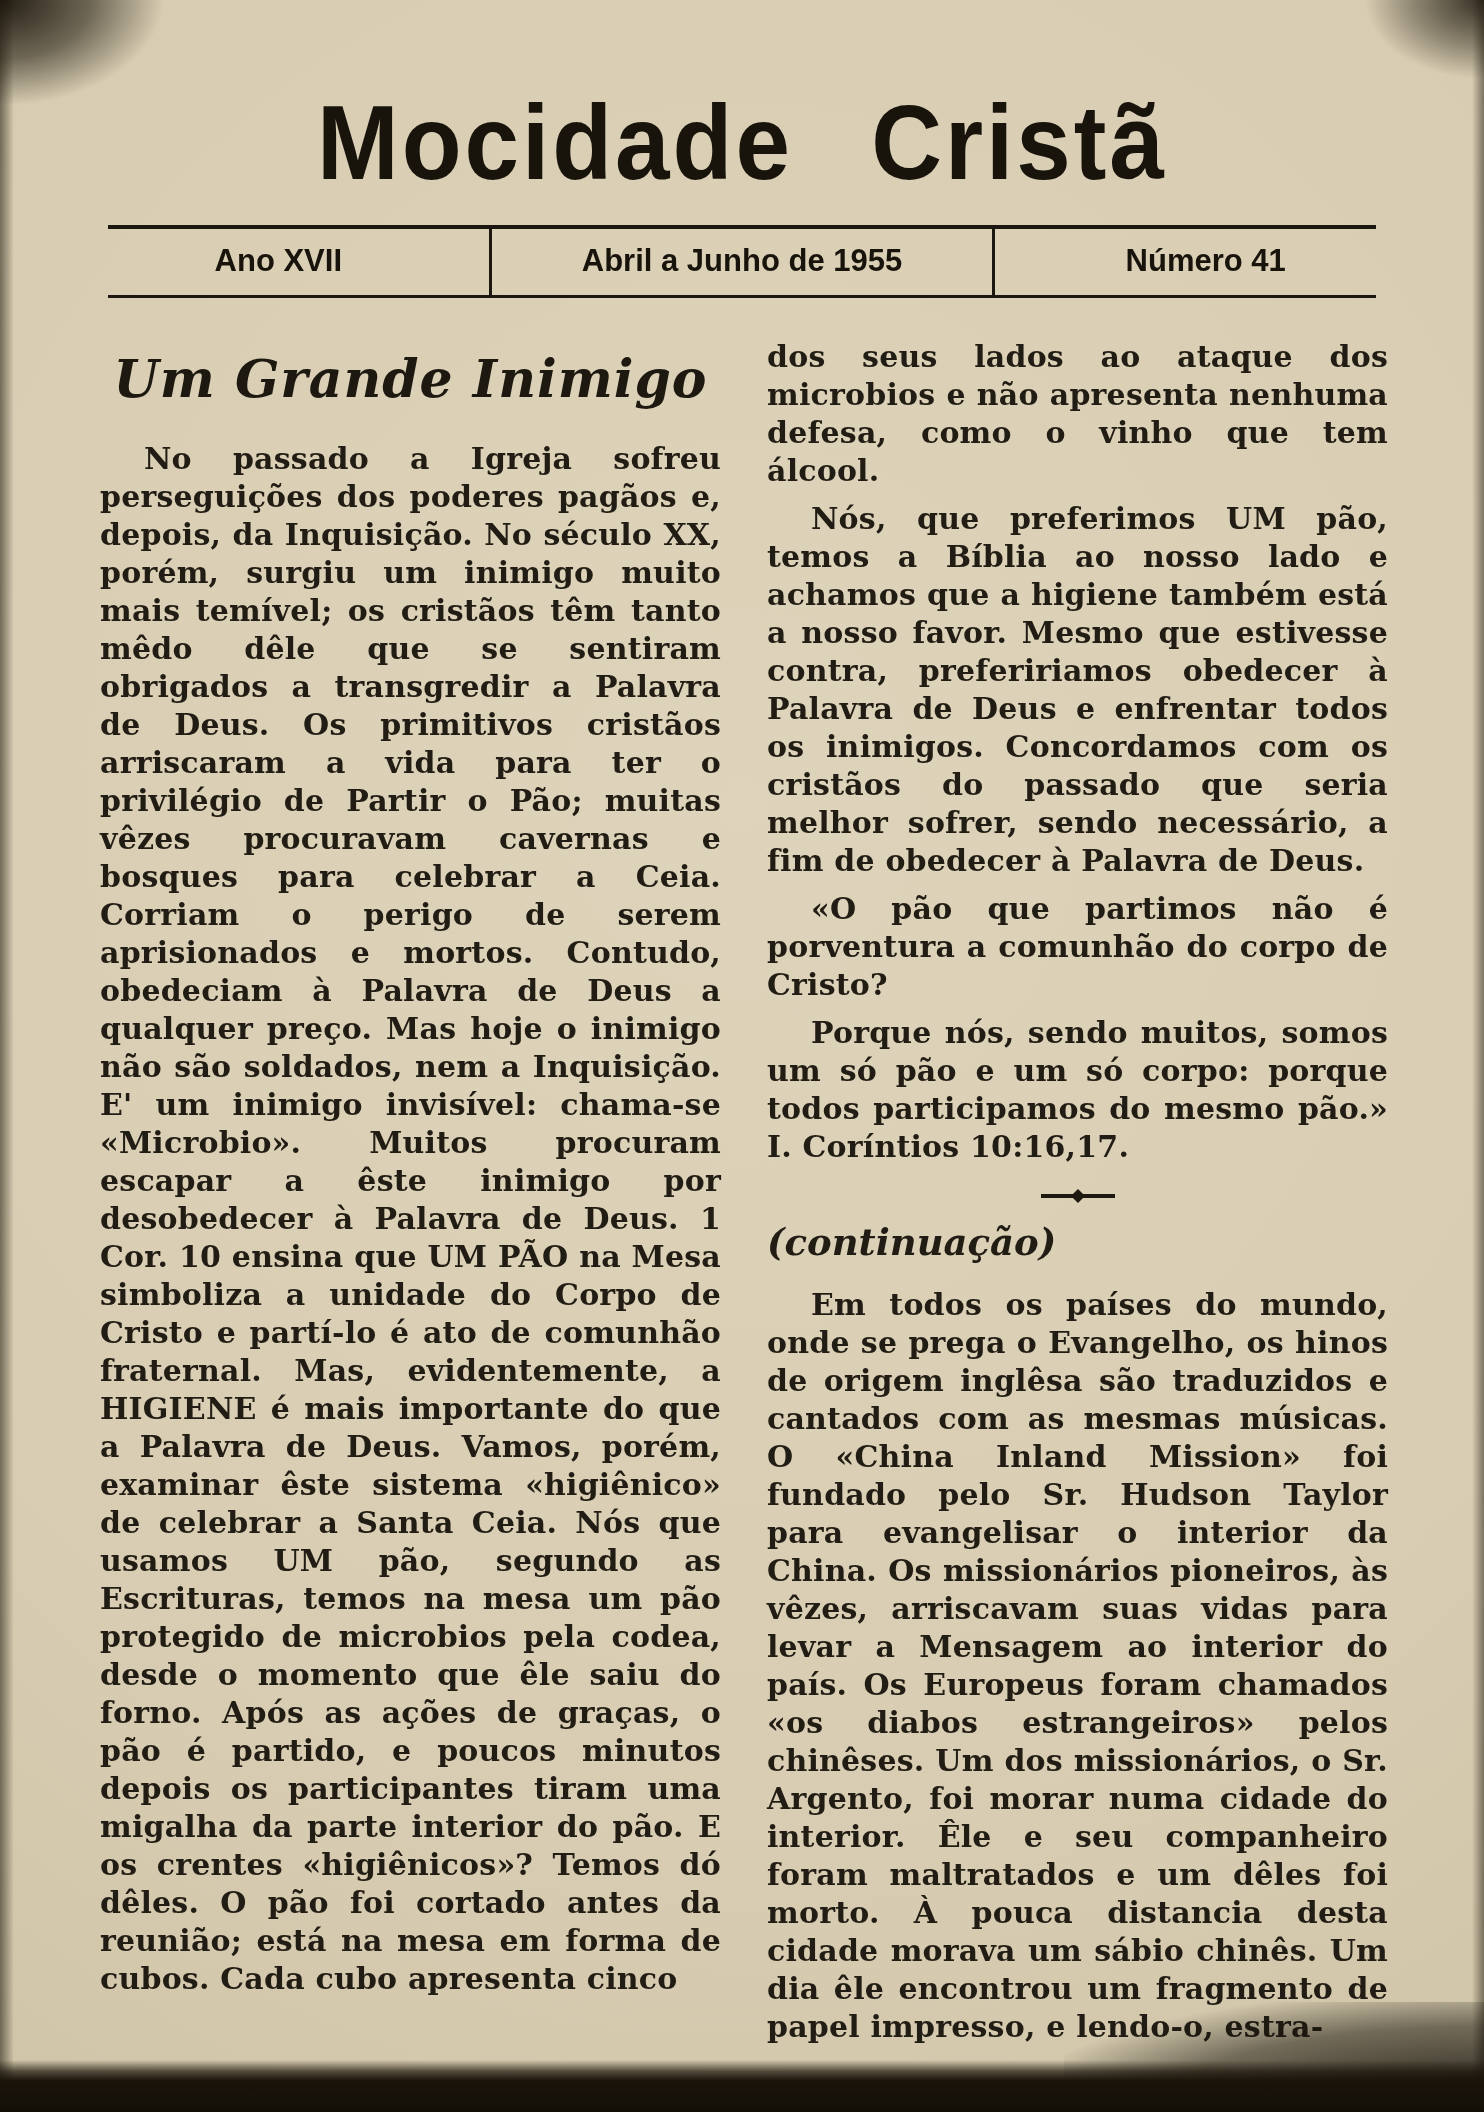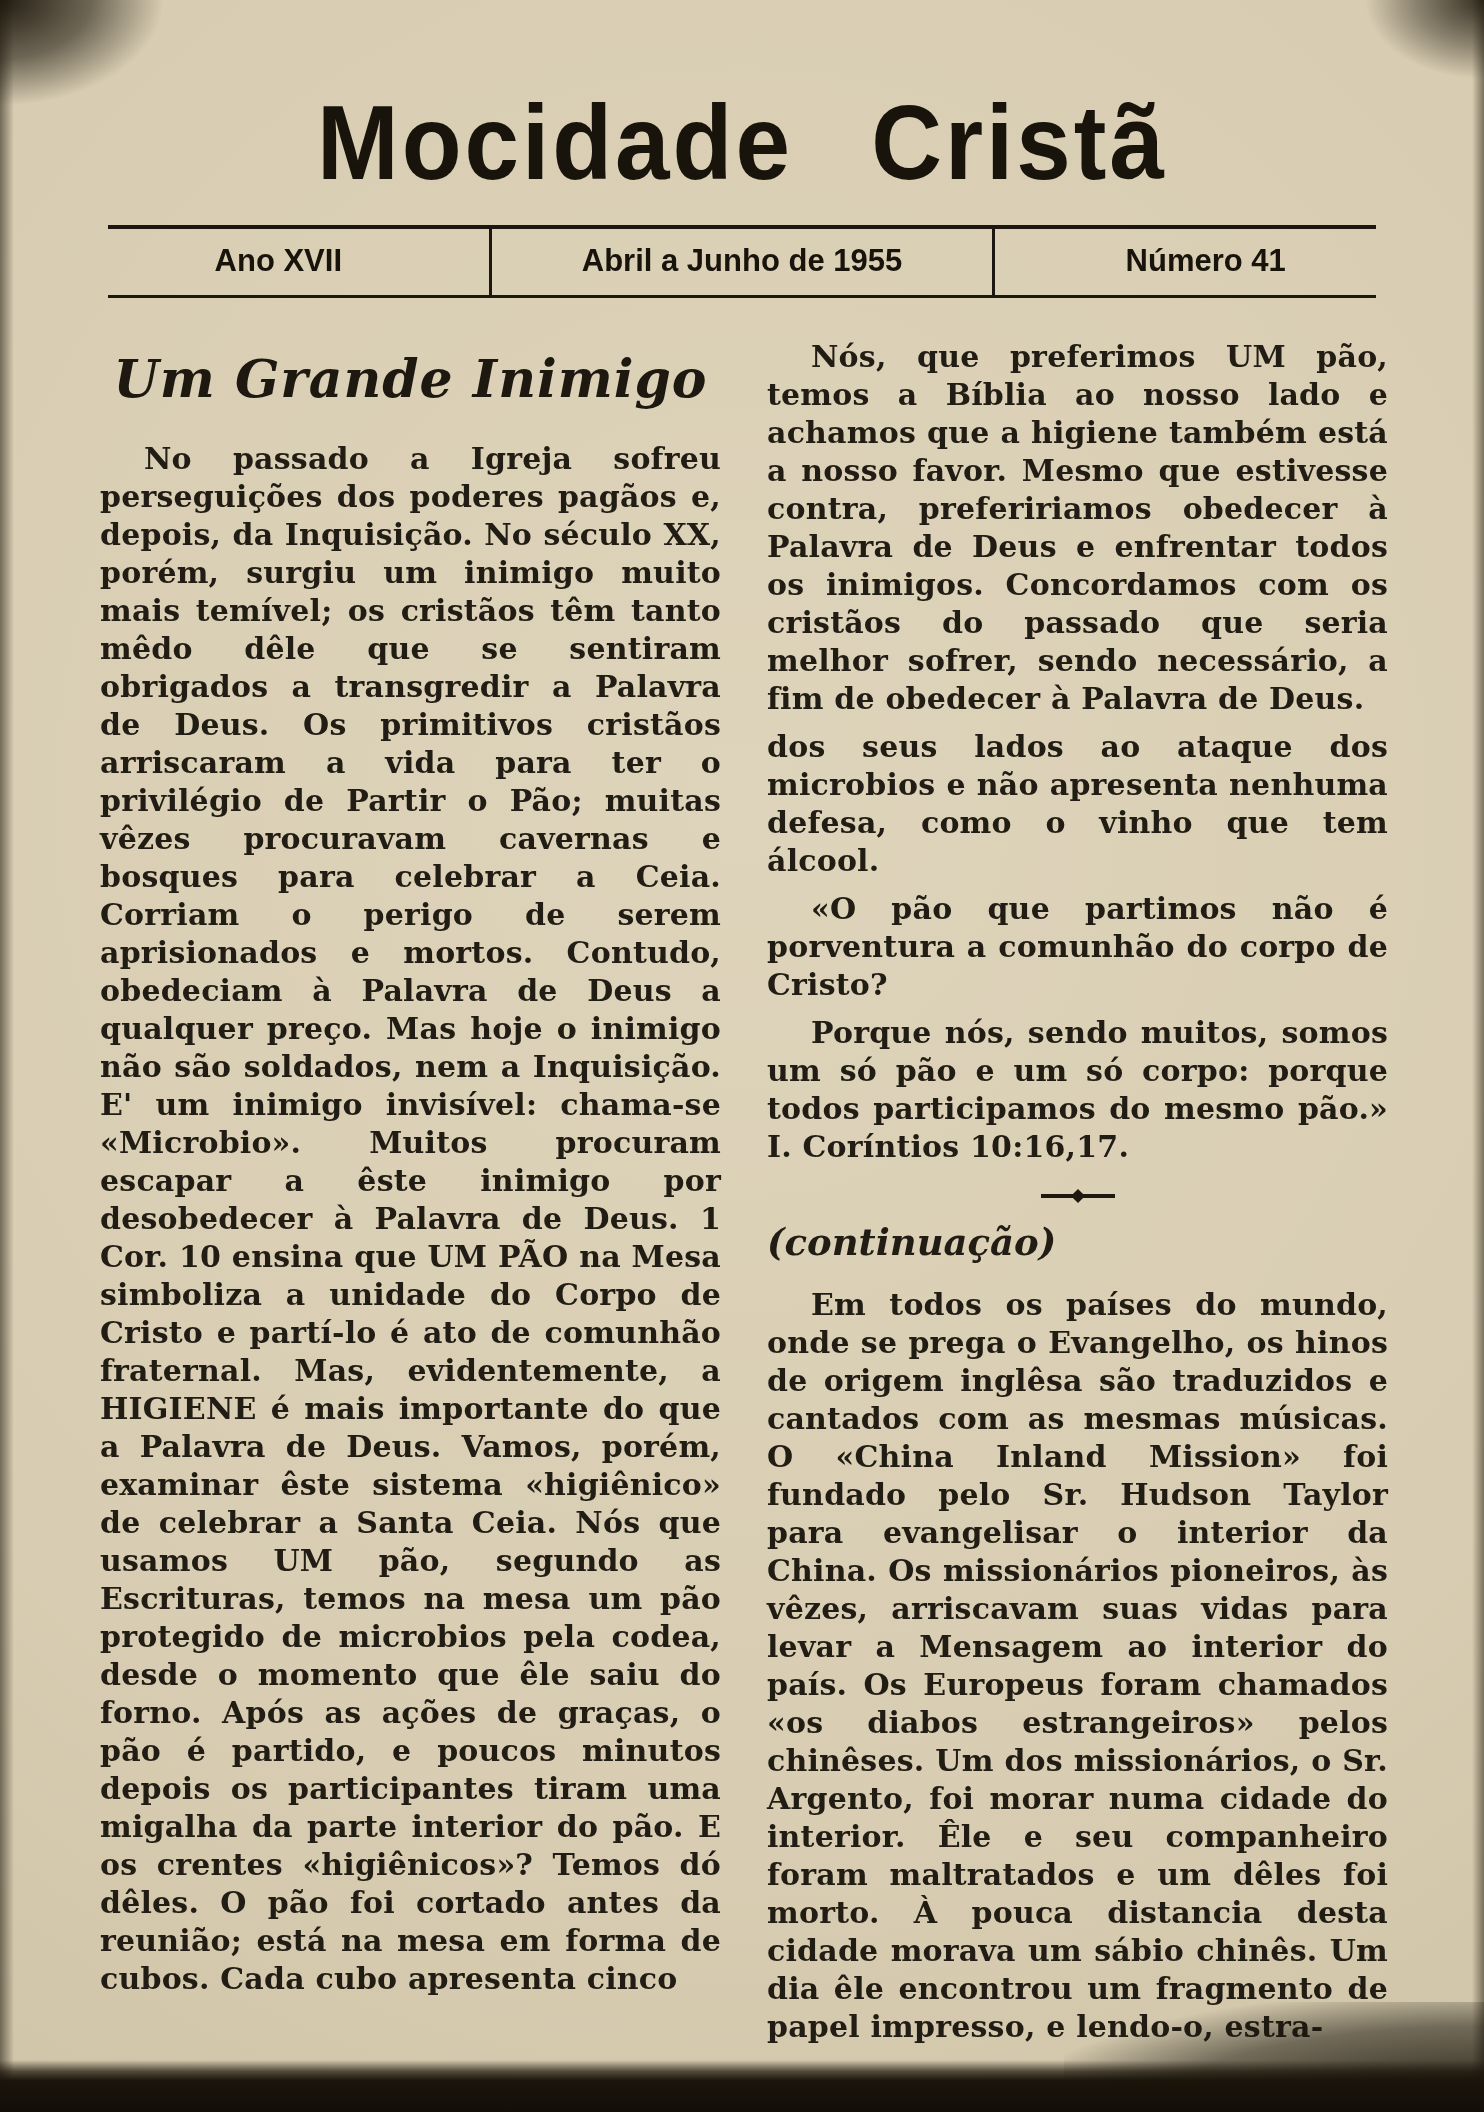--- a/index.html
+++ b/index.html
@@ -145,22 +145,22 @@
   <div class="columns">
 
     <div class="col">
       <div class="script-title">
         <div>Um Grande Inimigo</div>
       </div>
       <p class="para first-gap">No passado a Igreja sofreu perseguições dos poderes pagãos e, depois, da Inquisição.  No século XX, porém, surgiu um inimigo muito mais temível; os cristãos têm tanto mêdo dêle que se sentiram obrigados a transgredir a Palavra de Deus.  Os primitivos cristãos arriscaram a vida para ter o privilégio de Partir o Pão; muitas vêzes procuravam cavernas e bosques para celebrar a Ceia.  Corriam o perigo de serem aprisionados e mortos.  Contudo, obedeciam à Palavra de Deus a qualquer preço. Mas hoje o inimigo não são soldados, nem a Inquisição.  E' um inimigo invisível: chama-se «Microbio».  Muitos procuram escapar a êste inimigo por desobedecer à Palavra de Deus. 1 Cor. 10 ensina que UM PÃO na Mesa simboliza a unidade do Corpo de Cristo e partí-lo é ato de comunhão fraternal.  Mas, evidentemente, a HIGIENE é mais importante do que a Palavra de Deus.  Vamos, porém, examinar êste sistema «higiênico» de celebrar a Santa Ceia. Nós que usamos UM pão, segundo as Escrituras, temos na mesa um pão protegido de microbios pela codea, desde o momento que êle saiu do forno.  Após as ações de graças, o pão é partido, e poucos minutos depois os participantes tiram uma migalha da parte interior do pão.  E os crentes «higiênicos»?  Temos dó dêles.  O pão foi cortado antes da reunião; está na mesa em forma de cubos.  Cada cubo apresenta cinco</p>
     </div>
 
     <div class="col">
+      <p class="para no-indent">dos seus lados ao ataque dos microbios e não apresenta nenhuma defesa, como o vinho que tem álcool.</p>
       <p class="para">Nós, que preferimos UM pão, temos a Bíblia ao nosso lado e achamos que a higiene também está a nosso favor.  Mesmo que estivesse contra, prefeririamos obedecer à Palavra de Deus e enfrentar todos os inimigos. Concordamos com os cristãos do passado que seria melhor sofrer, sendo necessário, a fim de obedecer à Palavra de Deus.</p>
-      <p class="para no-indent">dos seus lados ao ataque dos microbios e não apresenta nenhuma defesa, como o vinho que tem álcool.</p>
       <p class="para">«O pão que partimos não é porventura a comunhão do corpo de Cristo?</p>
       <p class="para">Porque nós, sendo muitos, somos um só pão e um só corpo: porque todos participamos do mesmo pão.»  I. Coríntios 10:16,17.</p>
 
       <div class="section-divider"></div>
 
       <div class="subtitle">(continuação)</div>
       <p class="para">Em todos os países do mundo, onde se prega o Evangelho, os hinos de origem inglêsa são traduzidos e cantados com as mesmas músicas. O «China Inland Mission» foi fundado pelo Sr. Hudson Taylor para evangelisar o interior da China.  Os missionários pioneiros, às vêzes, arriscavam suas vidas para levar a Mensagem ao interior do país. Os Europeus foram chamados «os diabos estrangeiros» pelos chinêses.  Um dos missionários, o Sr. Argento, foi morar numa cidade do interior.  Êle e seu companheiro foram maltratados e um dêles foi morto.  À pouca distancia desta cidade morava um sábio chinês. Um dia êle encontrou um fragmento de papel impresso, e lendo-o, estra-</p>
     </div>
 
   </div>

